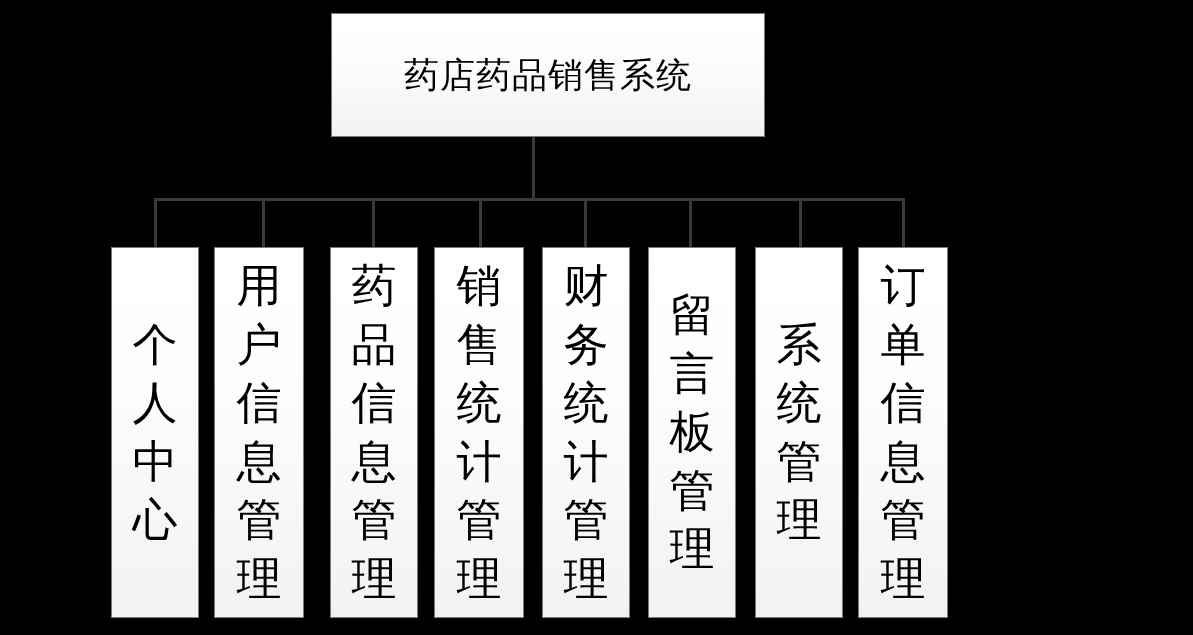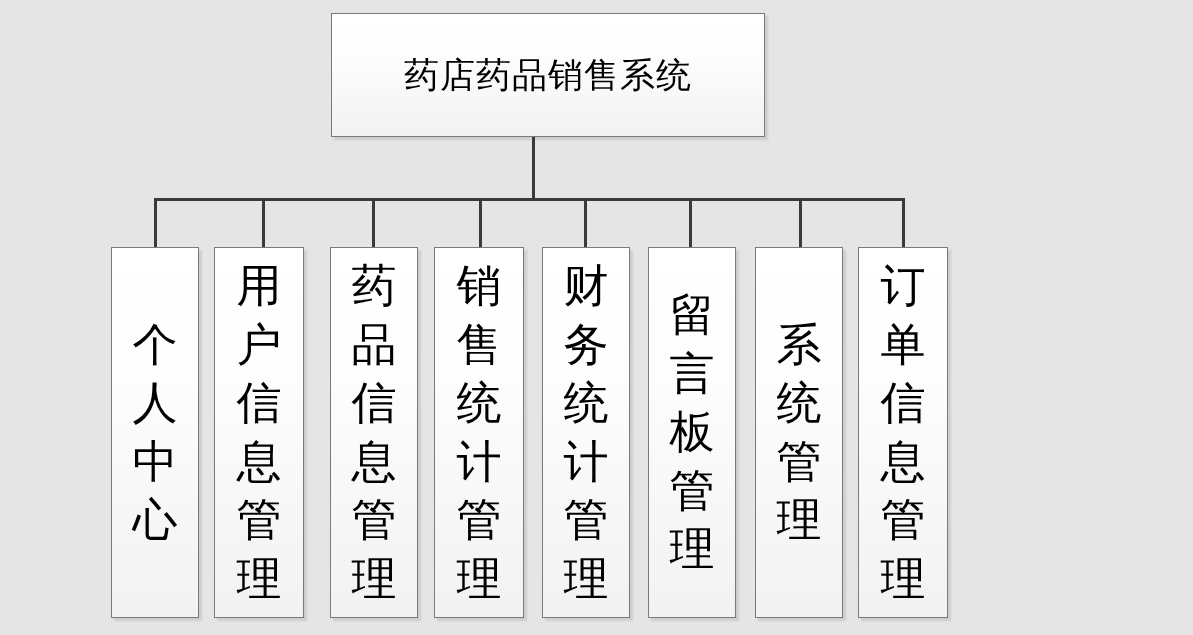--- a/index.html
+++ b/index.html
@@ -9,21 +9,21 @@
     background: #ffffff;
   }
   body {
     font-family: "DejaVu Sans", "Liberation Sans", sans-serif;
   }
 
   #diagram {
     position: relative;
     width: 1193px;
     height: 635px;
-    background: #e5e5e5;
+    background: #000000;
     overflow: hidden;
   }
 
   
   .node {
     position: absolute;
     box-sizing: border-box;
     border: 1px solid #7a7a7a;
     background: linear-gradient(to bottom, #ffffff 0%, #fdfdfd 35%, #f2f2f2 100%);
     box-shadow: 3px 3px 2px rgba(0,0,0,0.10);

